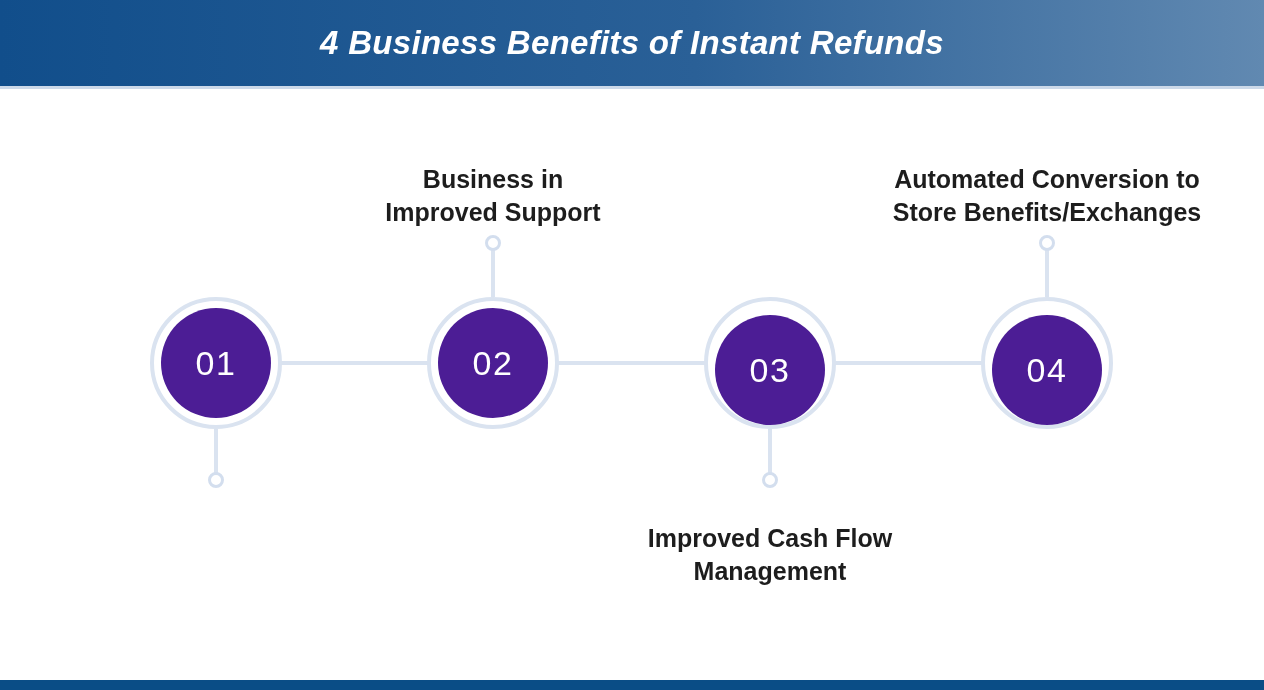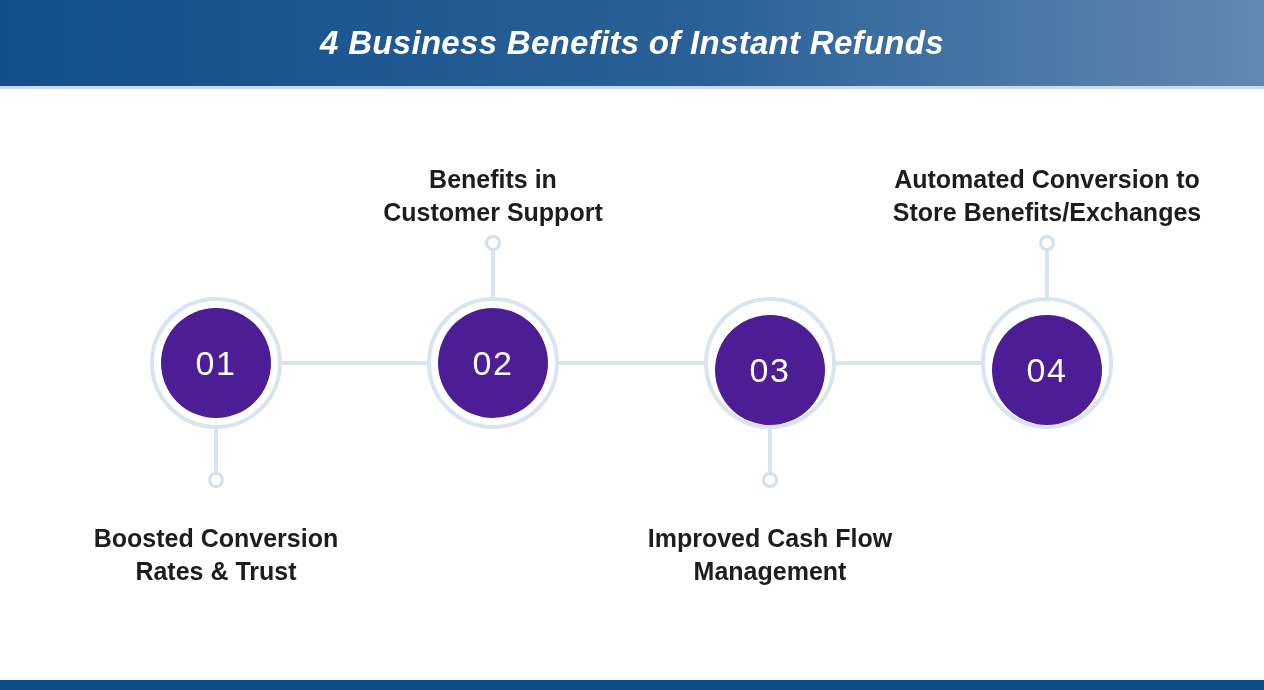--- a/index.html
+++ b/index.html
@@ -128,35 +128,31 @@
 
   <div class="timeline-line"></div>
 
   <div class="stem below cx1-stem"></div>
   <div class="dot below cx1-dot"></div>
   <div class="ring cx1-ring">
     <div class="node">
       <span class="node-number">01</span>
     </div>
   </div>
-  <div class="step-label below cx1-label">
-    <div>Boosted Conversion</div>
-    <div>Rates &amp; Trust</div>
-  </div>
 
   <div class="stem above cx2-stem"></div>
   <div class="dot above cx2-dot"></div>
   <div class="ring cx2-ring">
     <div class="node">
       <span class="node-number">02</span>
     </div>
   </div>
   <div class="step-label above cx2-label">
-    <div>Benefits in</div>
-    <div>Customer Support</div>
+    <div>Business in</div>
+    <div>Improved Support</div>
   </div>
 
   <div class="stem below cx3-stem"></div>
   <div class="dot below cx3-dot"></div>
   <div class="ring cx3-ring">
     <div class="node">
       <span class="node-number">03</span>
     </div>
   </div>
   <div class="step-label below cx3-label">

